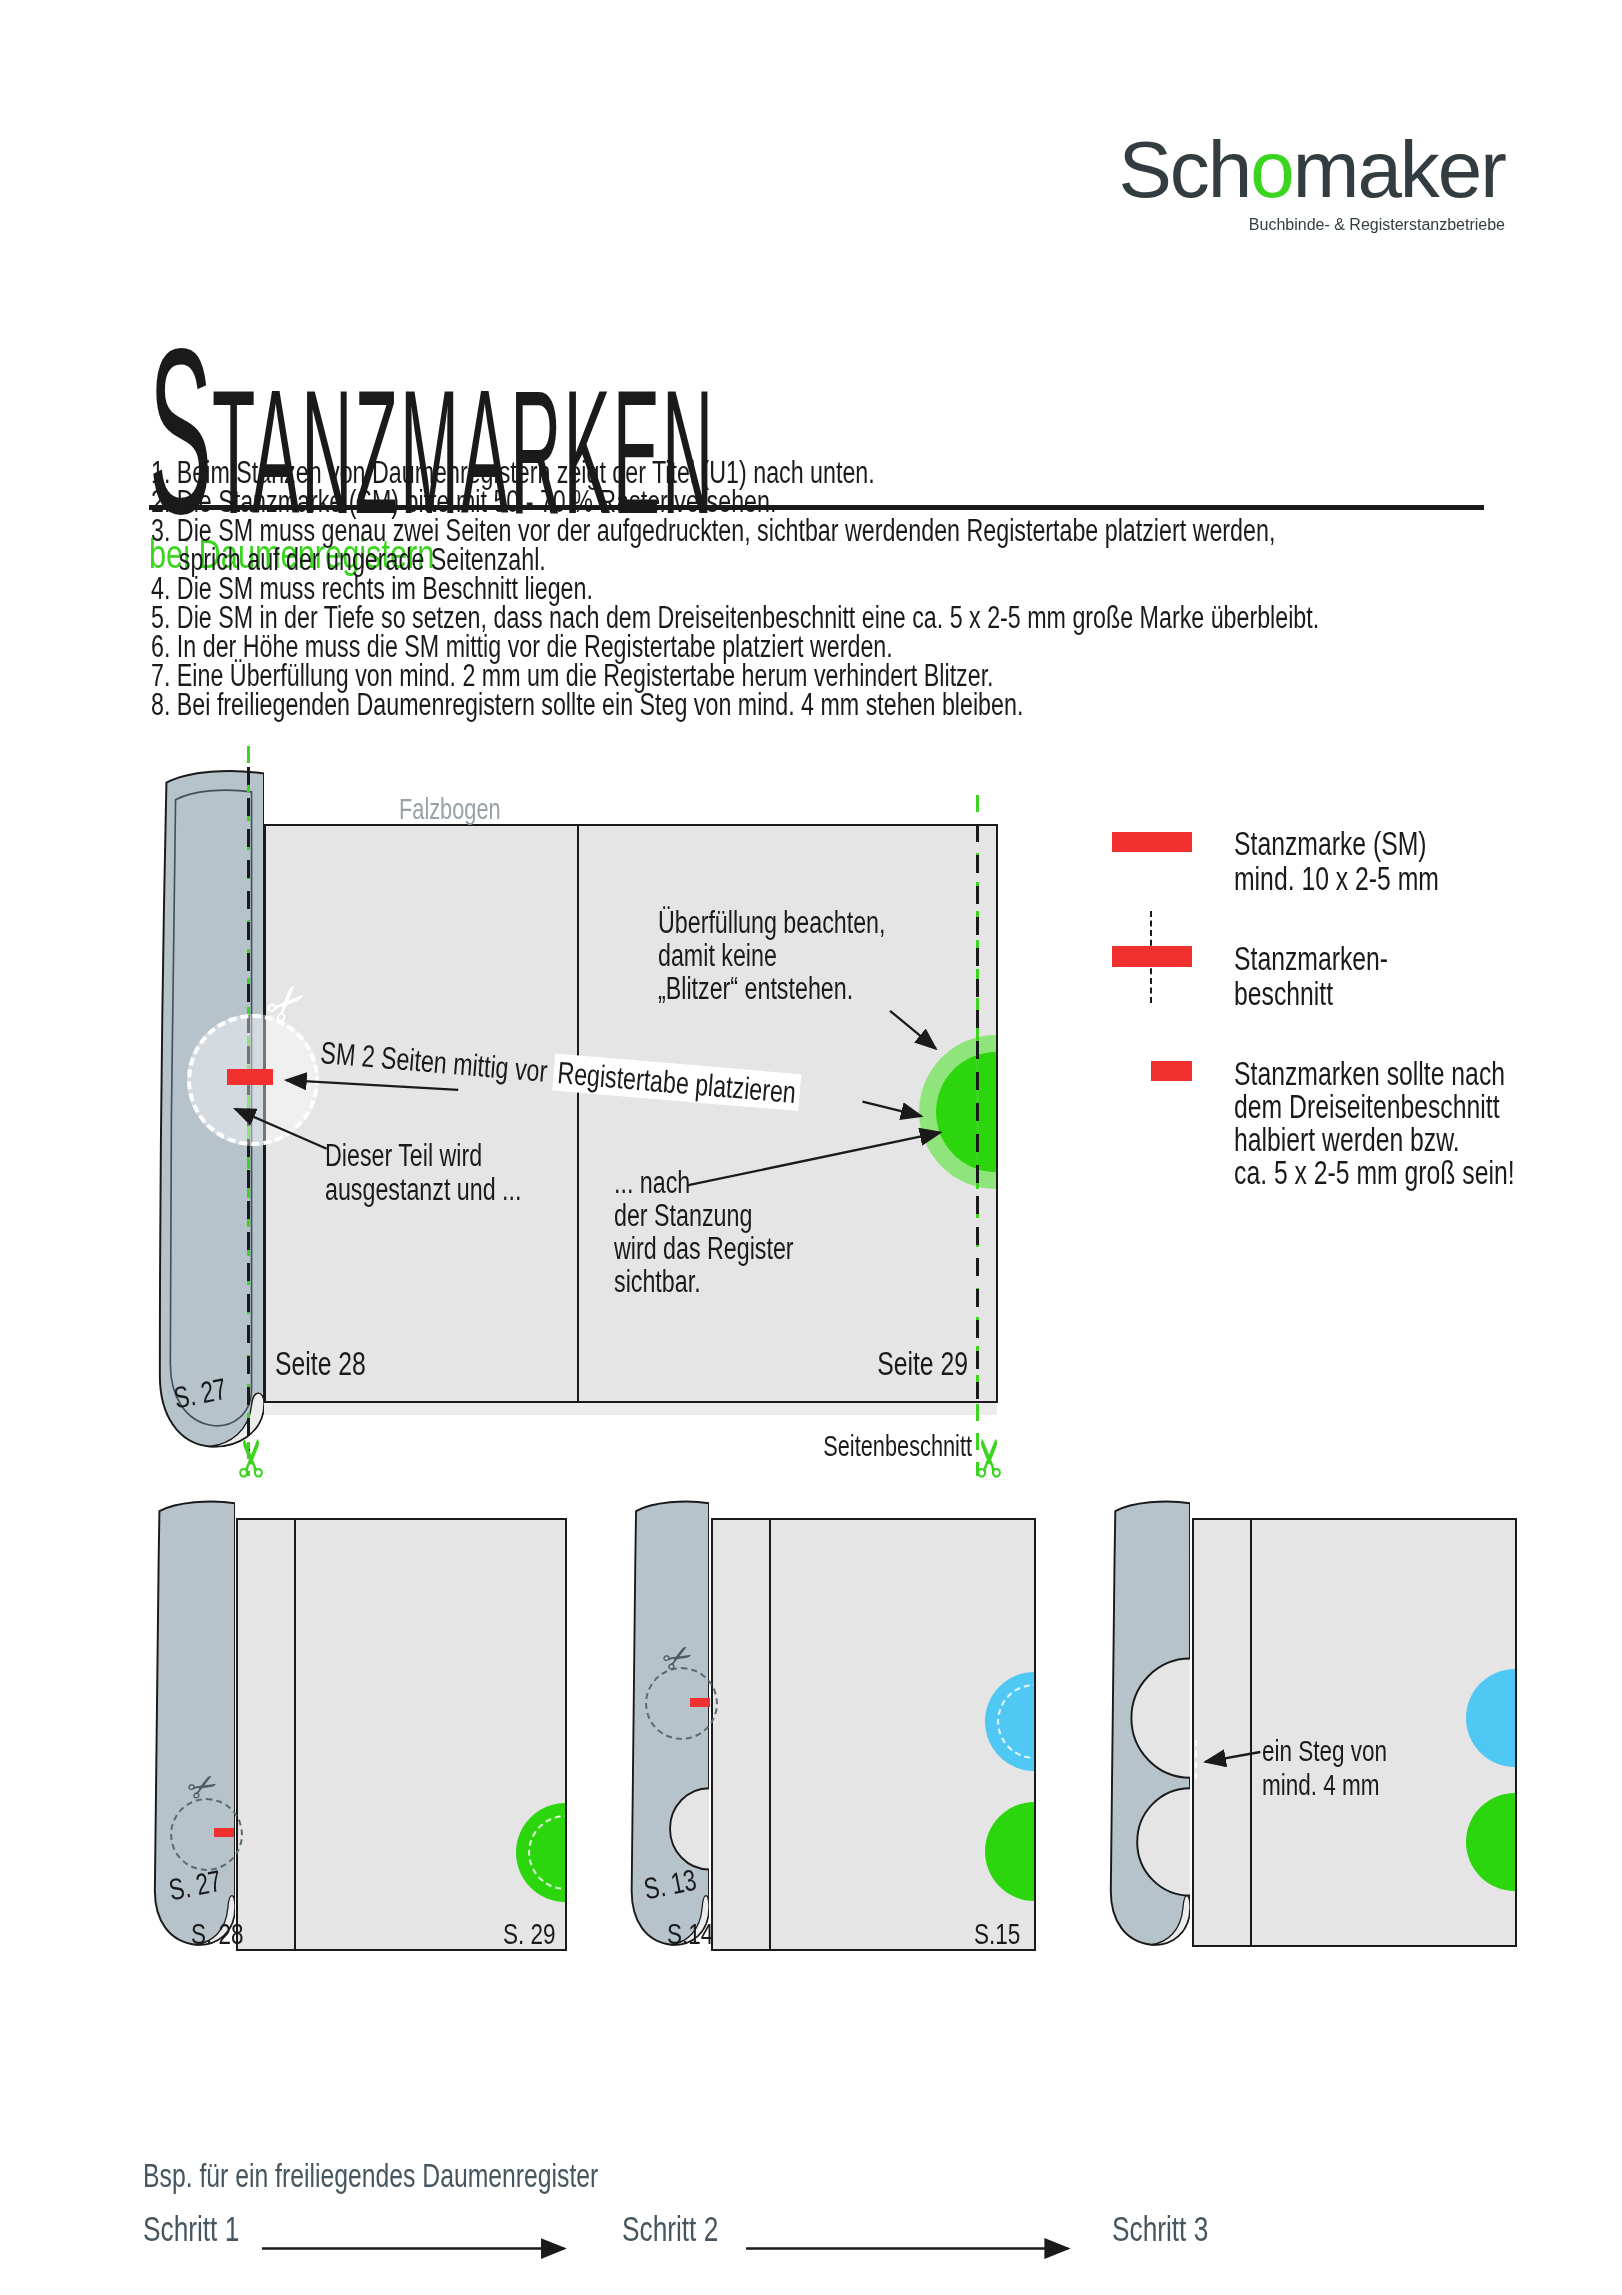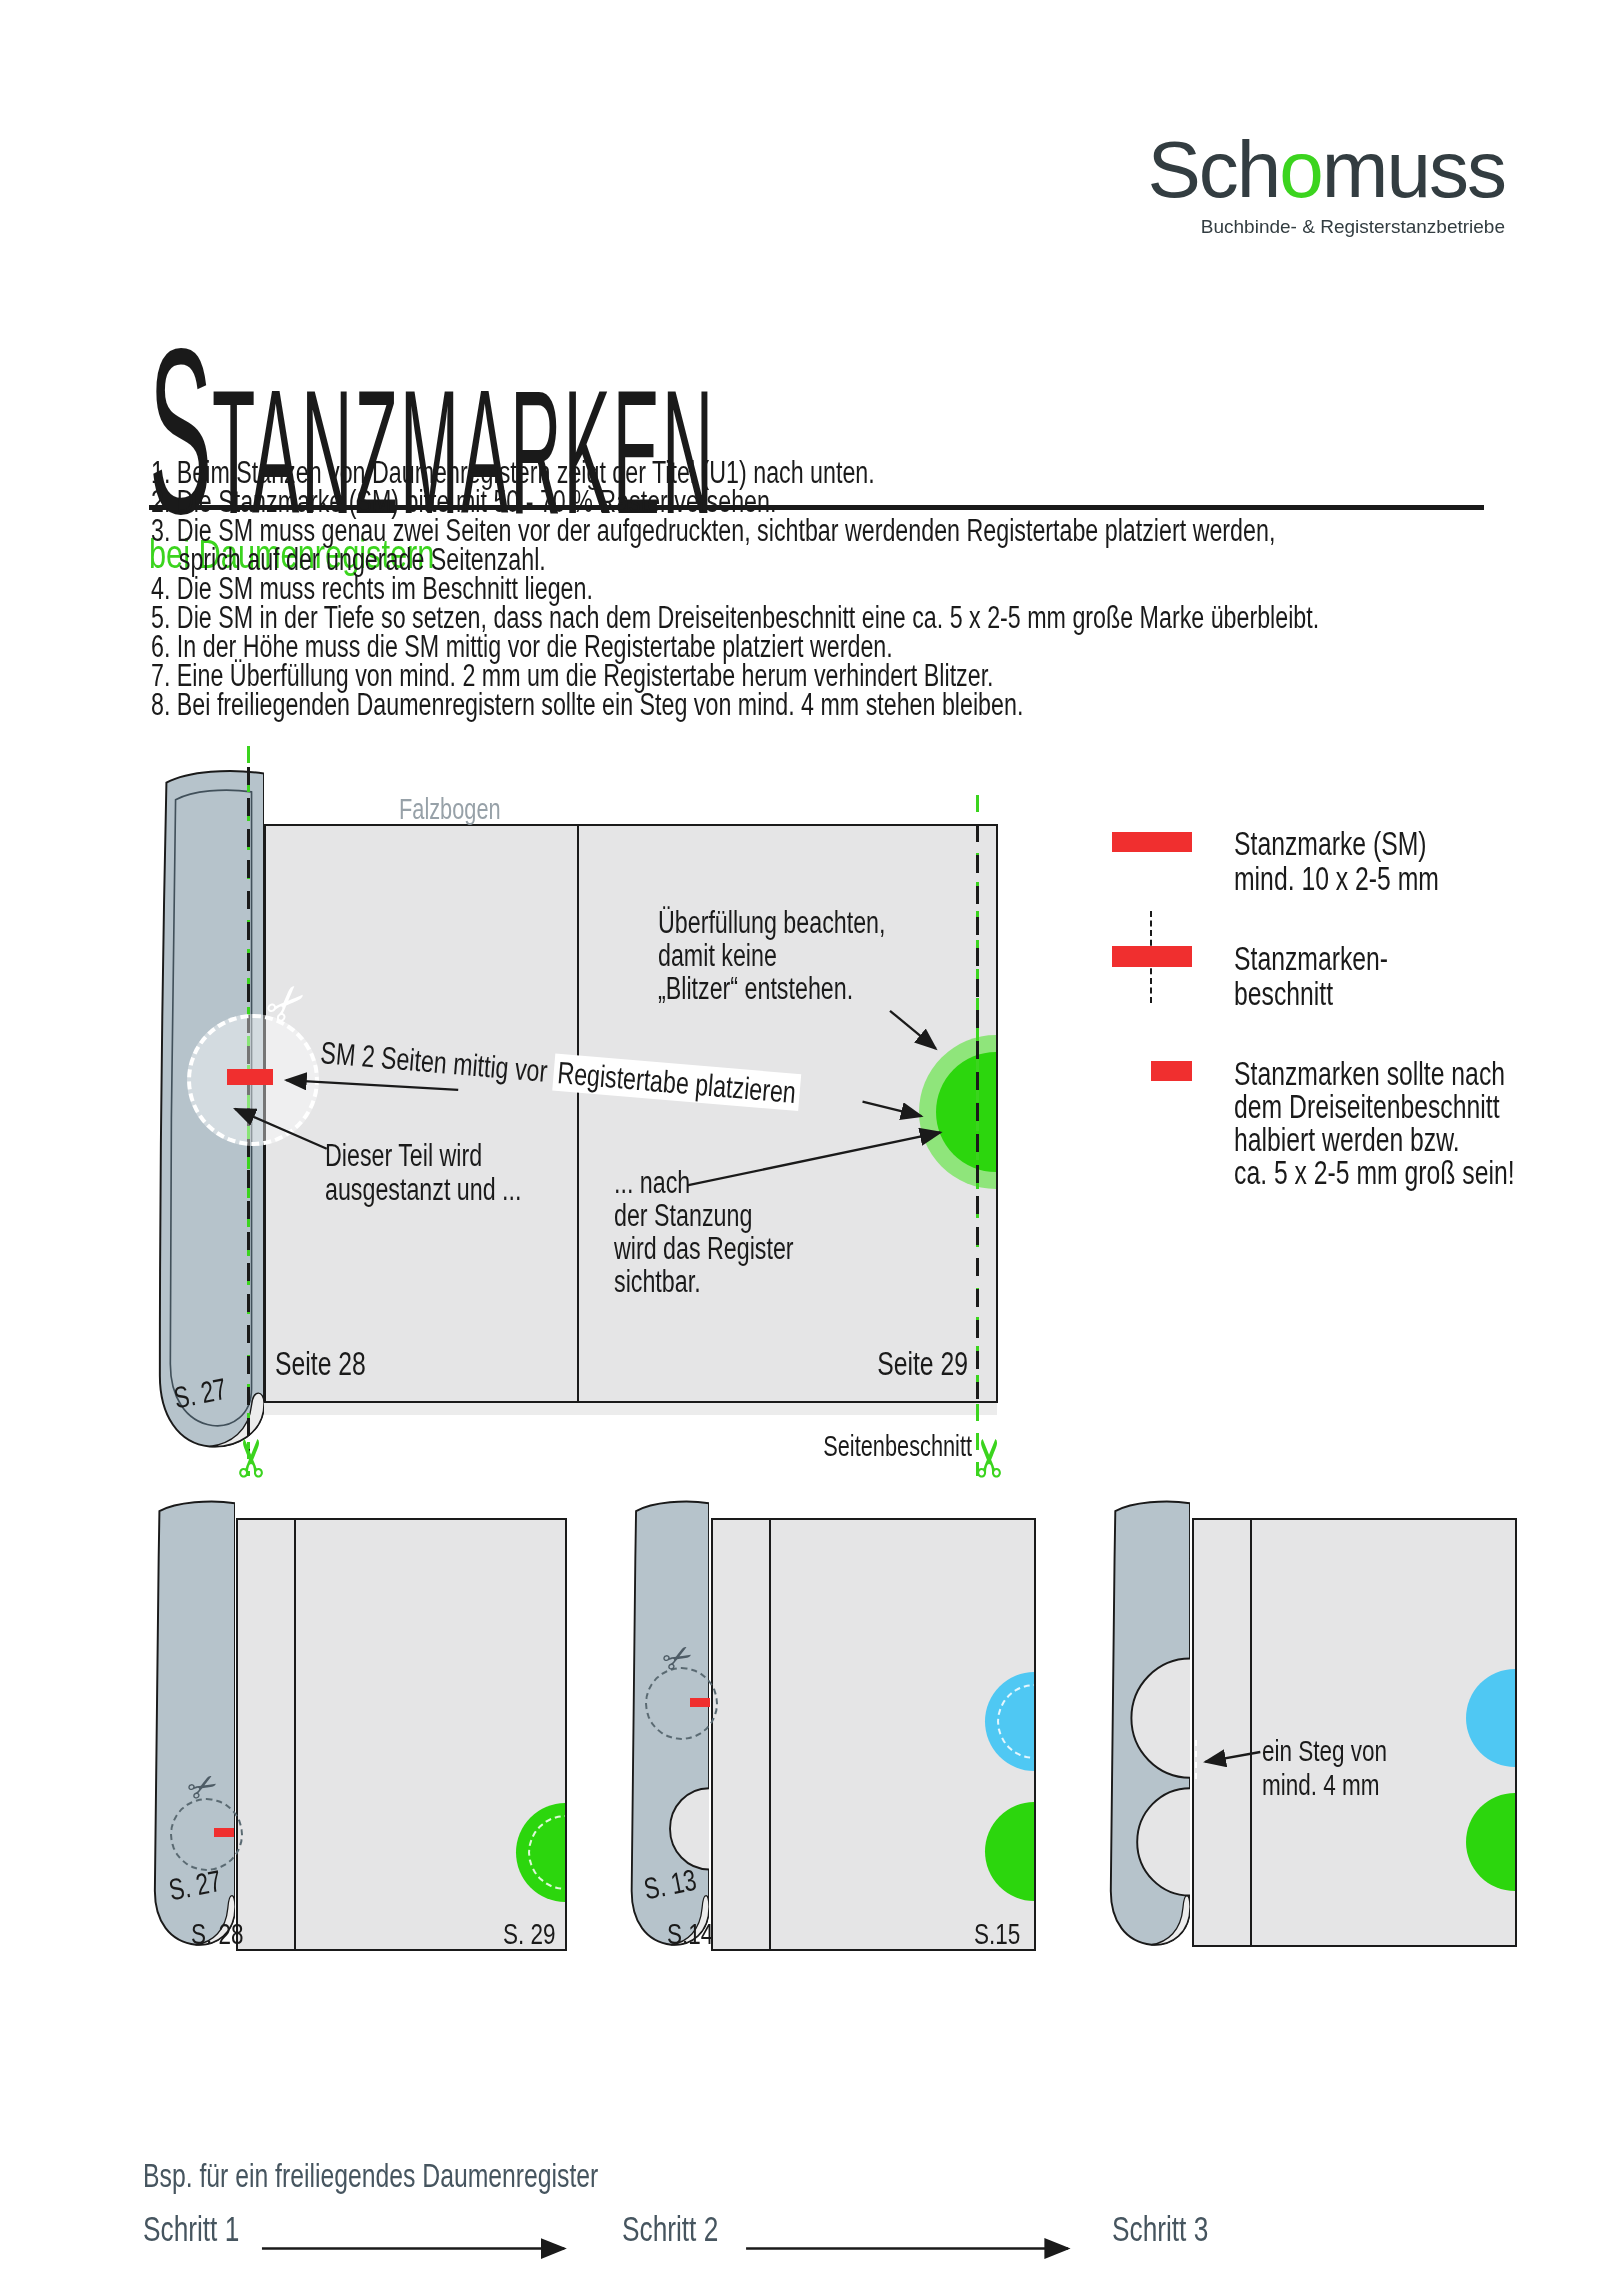--- a/index.html
+++ b/index.html
@@ -8,21 +8,21 @@
     font-family:"Liberation Sans","DejaVu Sans",sans-serif; color:var(--ink);
     overflow:hidden; margin:0 auto;
   }
   .abs{position:absolute;}
   .cond{transform:scaleX(0.75); transform-origin:0 0; white-space:nowrap;}
   .cond-r{transform:scaleX(0.75); transform-origin:100% 0; white-space:nowrap; text-align:right;}
 
   
   .logo{font-size:80px; letter-spacing:-2px; color:#333d41; font-weight:500;}
   .logo .accent{color:var(--green);}
-  .tagline{font-size:19px; color:#333d41; text-align:right;}
+  .tagline{font-size:16px; color:#333d41; text-align:right;}
 
   
   .title-wrap{display:flex; align-items:baseline; transform:scaleX(0.40); transform-origin:0 100%; white-space:nowrap;}
   .t-init{font-size:236px; line-height:1; font-weight:400;}
   .t-rest{font-size:177px; line-height:1; font-weight:400; letter-spacing:5.2px;}
   .title-rule{background:var(--ink); height:4.6px;}
   .subtitle{font-size:41px; color:var(--green);}
 
   
   .instructions{font-size:31px; line-height:29px; color:var(--ink); width:1701px;}
@@ -45,21 +45,21 @@
   .legend-swatch{background:var(--red);}
   .step-label{font-size:35px; color:var(--slate);}
   svg.overlay{position:absolute; left:0; top:0; pointer-events:none;}
 </style>
 </head>
 <body>
 
 <div class="page">
 
   <div class="abs" style="right:118px; top:124px; text-align:right;">
-    <div class="logo"><span>Sch</span><span class="accent">o</span><span>muss</span></div>
+    <div class="logo"><span>Sch</span><span class="accent">o</span><span>maker</span></div>
     <div class="tagline">Buchbinde- &amp; Registerstanzbetriebe</div>
   </div>
 
   <div class="abs title-wrap" style="left:149px; top:313px;">
     <span class="t-init">S</span>
       <span class="t-rest">TANZMARKEN</span>
   </div>
   <div class="abs title-rule" style="left:149px; top:505px; width:1335px;"></div>
   <div class="abs subtitle cond" style="left:149px; top:531px;">bei Daumenregistern</div>
 

